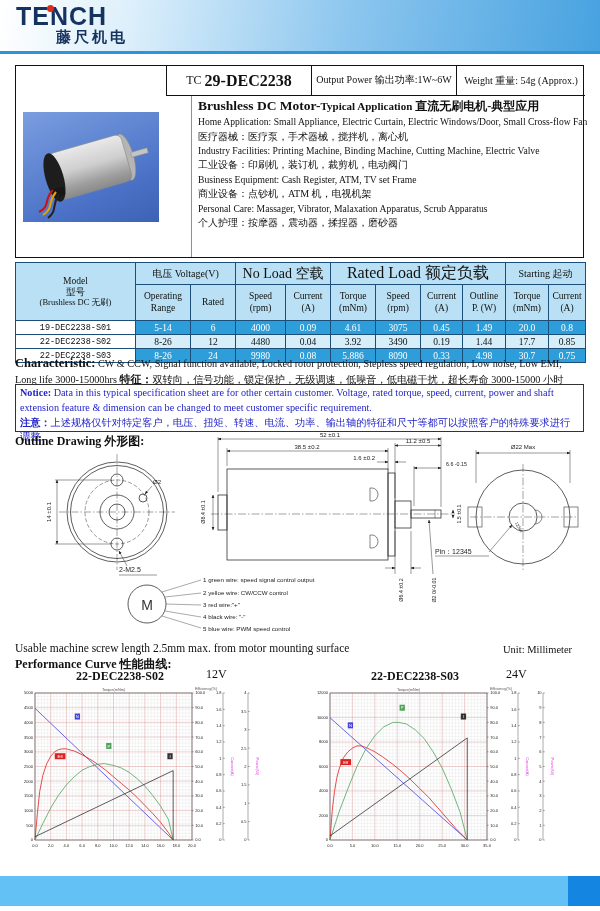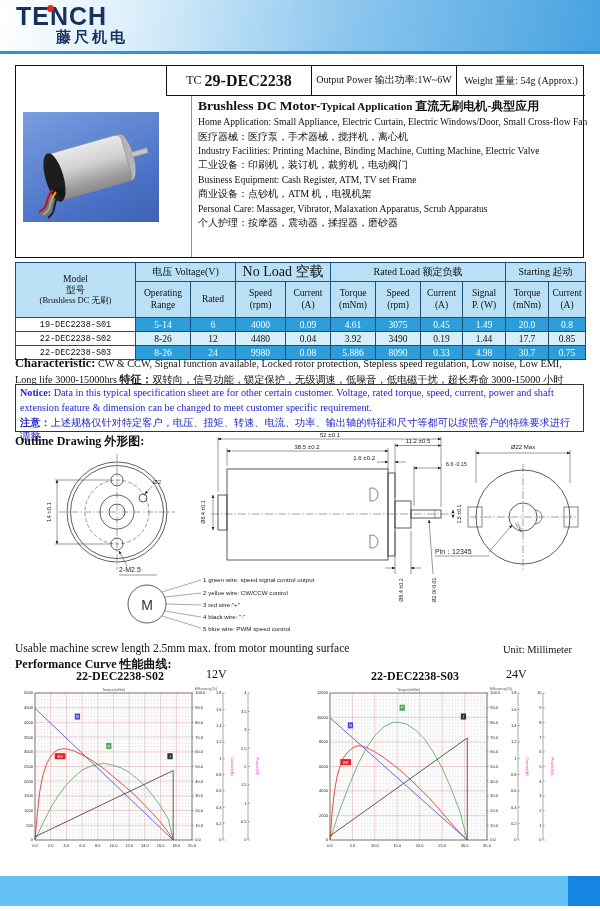--- a/index.html
+++ b/index.html
@@ -150,21 +150,21 @@
     </colgroup>
     <thead id="spec-head">
         <tr style="height:14px">
           <th class="sp-head sp-model-h" rowspan="2">
             <div class="l1">Model</div>
             <div class="l2">型号</div>
             <div class="l3">(Brushless DC  无刷)</div>
           </th>
           <th class="sp-head" colspan="2" style="font-size:10px">电压  Voltage(V)</th>
           <th class="sp-head" colspan="2" style="font-size:14px">No Load  空载</th>
-          <th class="sp-head" colspan="4" style="font-size:10px">Rated Load  额定负载</th>
+          <th class="sp-head" colspan="4" style="font-size:16px">Rated Load  额定负载</th>
           <th class="sp-head" colspan="2" style="font-size:10px">Starting  起动</th>
         </tr>
         <tr style="height:36px">
           <th class="sp-head" style="font-size:9.5px;line-height:1.2">
             <div>Operating</div>
             <div>Range</div>
           </th>
           <th class="sp-head" style="font-size:9.5px;line-height:1.2">
             <div>Rated</div>
           </th>
@@ -182,21 +182,21 @@
           </th>
           <th class="sp-head" style="font-size:9.5px;line-height:1.2">
             <div>Speed</div>
             <div>(rpm)</div>
           </th>
           <th class="sp-head" style="font-size:9.5px;line-height:1.2">
             <div>Current</div>
             <div>(A)</div>
           </th>
           <th class="sp-head" style="font-size:9.5px;line-height:1.2">
-            <div>Signal</div>
+            <div>Outline</div>
             <div>P. (W)</div>
           </th>
           <th class="sp-head" style="font-size:9.5px;line-height:1.2">
             <div>Torque</div>
             <div>(mNm)</div>
           </th>
           <th class="sp-head" style="font-size:9.5px;line-height:1.2">
             <div>Current</div>
             <div>(A)</div>
           </th>

